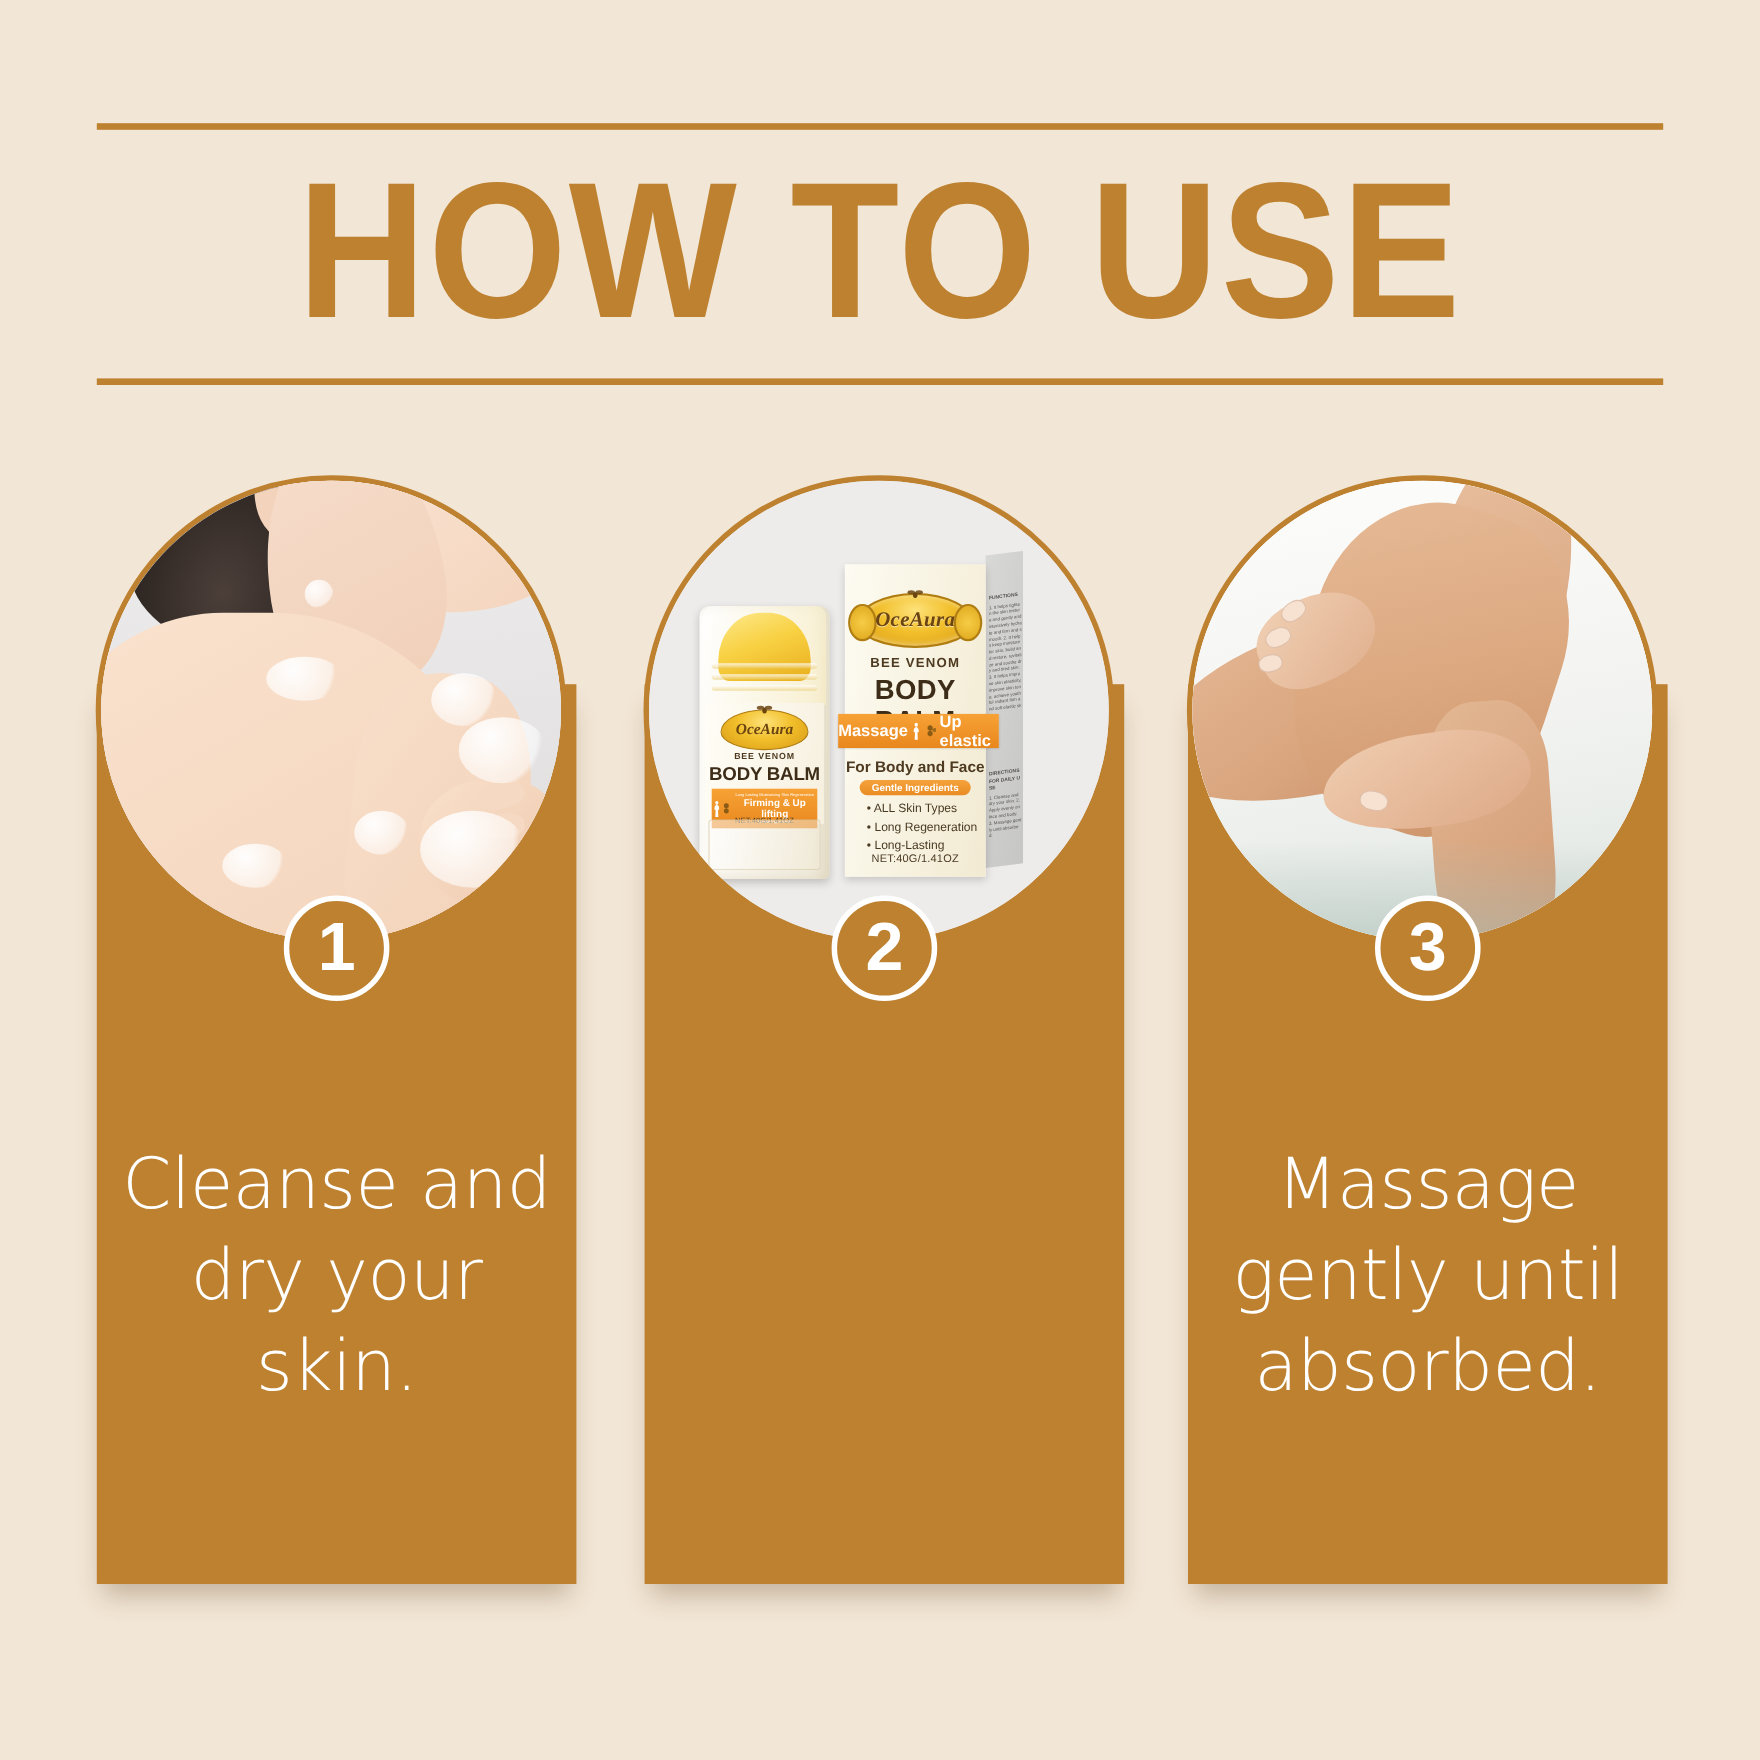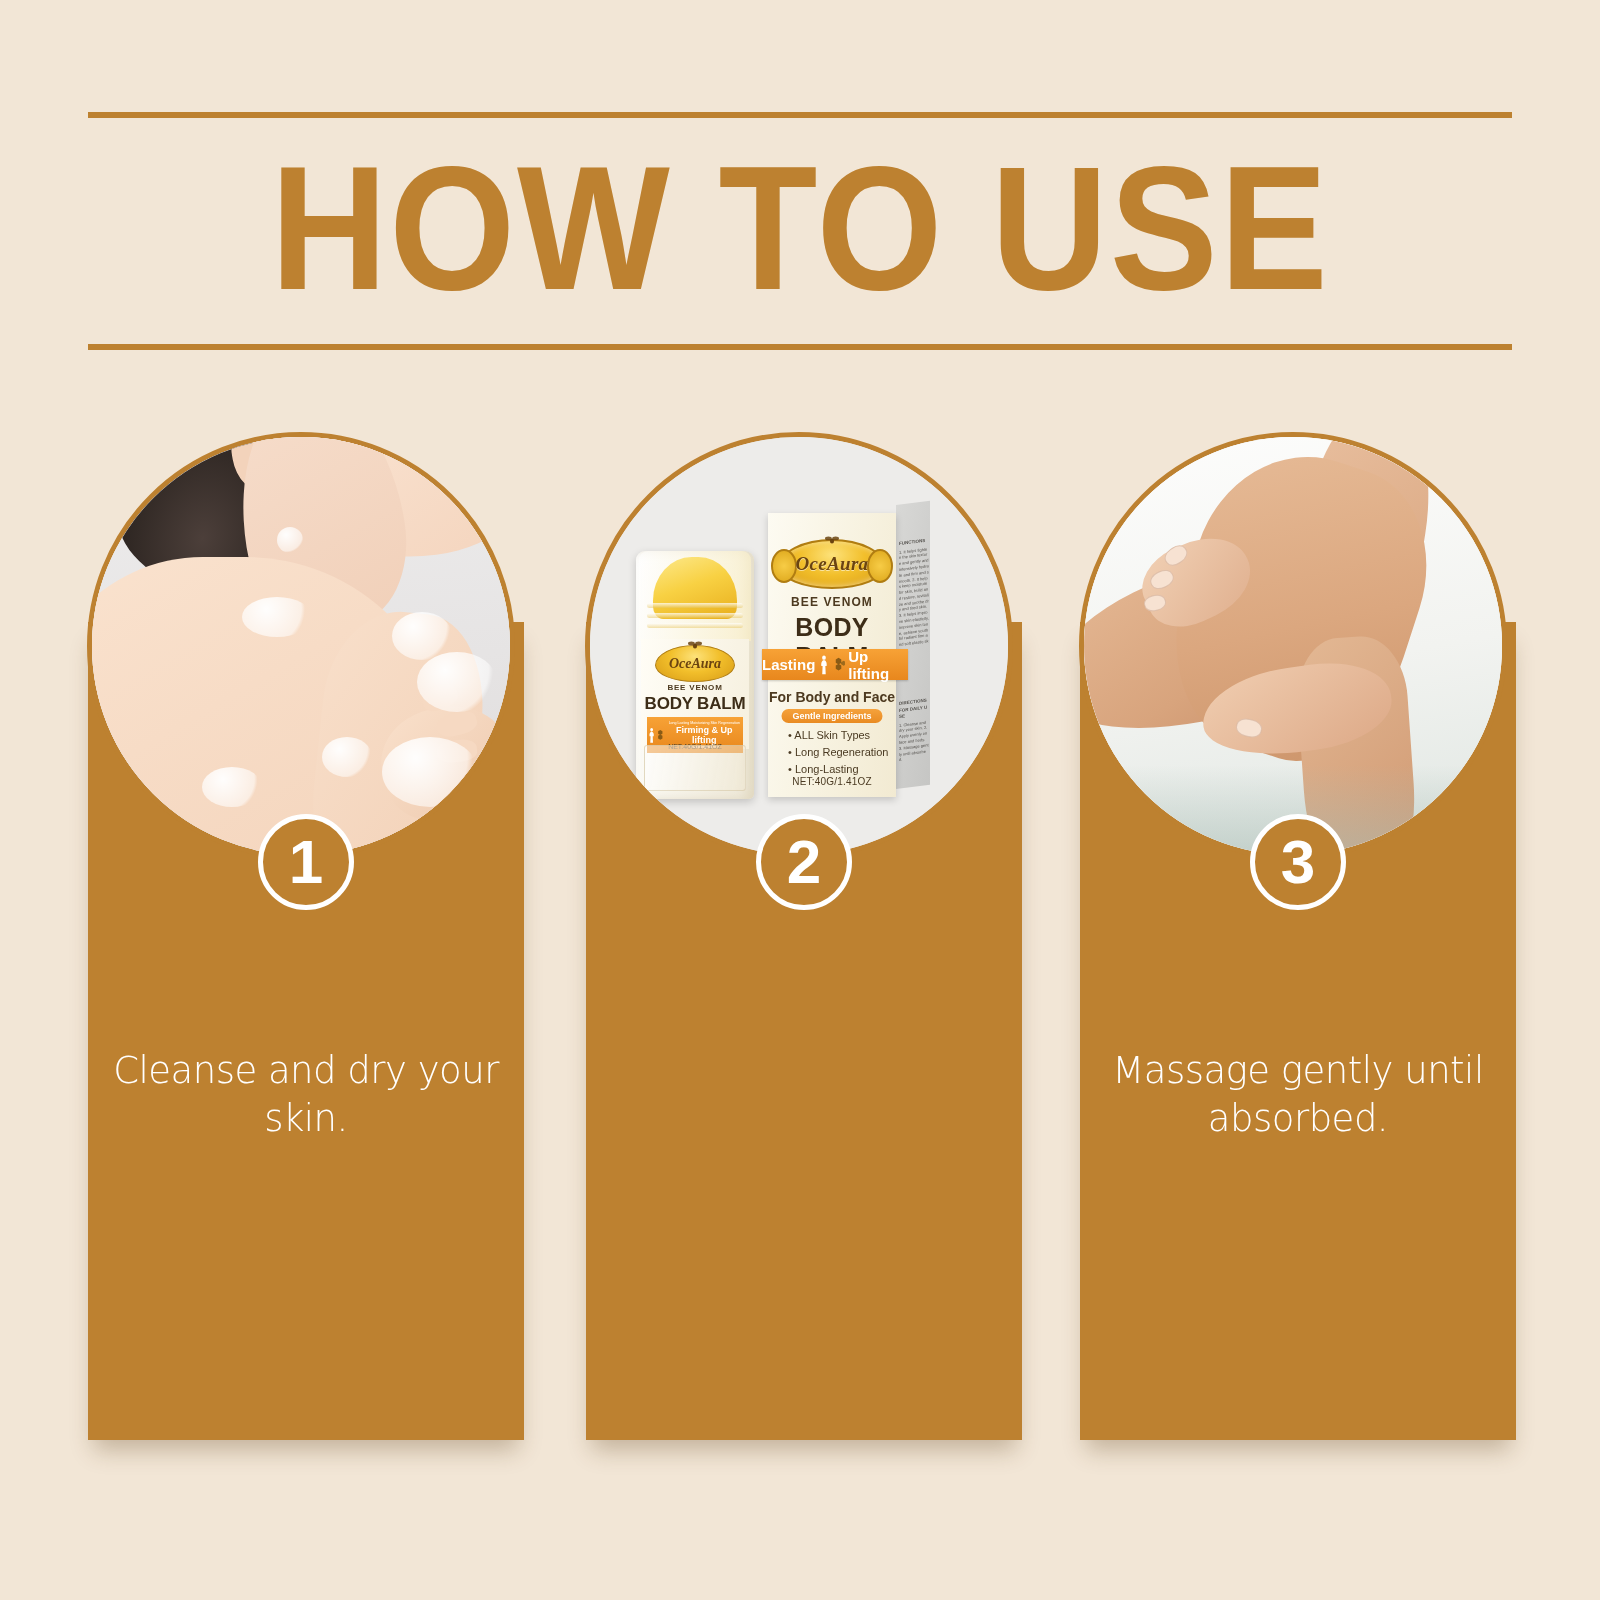--- a/index.html
+++ b/index.html
@@ -75,24 +75,24 @@
     color:#fff;
     font-size:62px;
     font-weight:600;
     line-height:1;
     z-index:6;
   }
 
   .caption{
     position:absolute;
     left:18px;right:18px;
-    top:425px;
+    top:414px;
     text-align:center;
     color:#ffffff;
-    font-size:37px;
+    font-size:64px;
     line-height:1.30;
     font-weight:300;
     font-family:"DejaVu Sans","Liberation Sans",sans-serif;
     letter-spacing:-0.5px;
   }
 
   
   .ph1{position:absolute;inset:0;background:#eceaea;}
   .ph1 .bg{position:absolute;inset:0;
     background:linear-gradient(175deg,#eeeded 0%,#e6e4e4 55%,#dedbdb 100%);}
@@ -419,31 +419,31 @@
                 <svg class="bee" viewBox="0 0 16 9">
                   <ellipse cx="8" cy="6" rx="2.1" ry="2.6" fill="#6b4410"></ellipse>
                   <ellipse cx="4.4" cy="3.4" rx="3.4" ry="1.9" fill="#6b4410" opacity=".85"></ellipse>
                   <ellipse cx="11.6" cy="3.4" rx="3.4" ry="1.9" fill="#6b4410" opacity=".85"></ellipse>
                 </svg>
                 <span>OceAura</span>
               </div>
               <div class="beeven">BEE VENOM</div>
               <div class="bb">BODY BALM</div>
               <div class="band">
-                <span>Lasting</span>
+                <span>Massage</span>
                 <svg class="fig" viewBox="0 0 13 22">
                   <ellipse cx="6.5" cy="3" rx="2" ry="2.4" fill="#fff"></ellipse>
                   <path d="M6.5 5.5 C3.8 6.2 3.2 9 3.6 12 L5 12 L4.6 21 L8.4 21 L8 12 L9.4 12 C9.8 9 9.2 6.2 6.5 5.5 Z" fill="#fff"></path>
                 </svg>
                 <svg class="fig" viewBox="0 0 13 22">
                   <polygon points="3,5 6,3.2 9,5 9,8.6 6,10.4 3,8.6" fill="#8a5b15"></polygon>
                   <polygon points="3,11.5 6,9.7 9,11.5 9,15.1 6,16.9 3,15.1" fill="#8a5b15"></polygon>
                   <polygon points="8.5,8.2 11.5,6.4 13,7.3 13,10.9 11.5,11.8 8.5,10" fill="#9c6a1c"></polygon>
                 </svg>
-                <span>Up lifting</span>
+                <span>Up elastic</span>
               </div>
               <div class="fbf">For Body and Face</div>
               <div class="pill">Gentle Ingredients</div>
               <div class="bullets">
                 <div>• ALL Skin Types</div>
                 <div>• Long Regeneration</div>
                 <div>• Long-Lasting</div>
               </div>
               <div class="netw">NET:40G/1.41OZ</div>
             </div>

